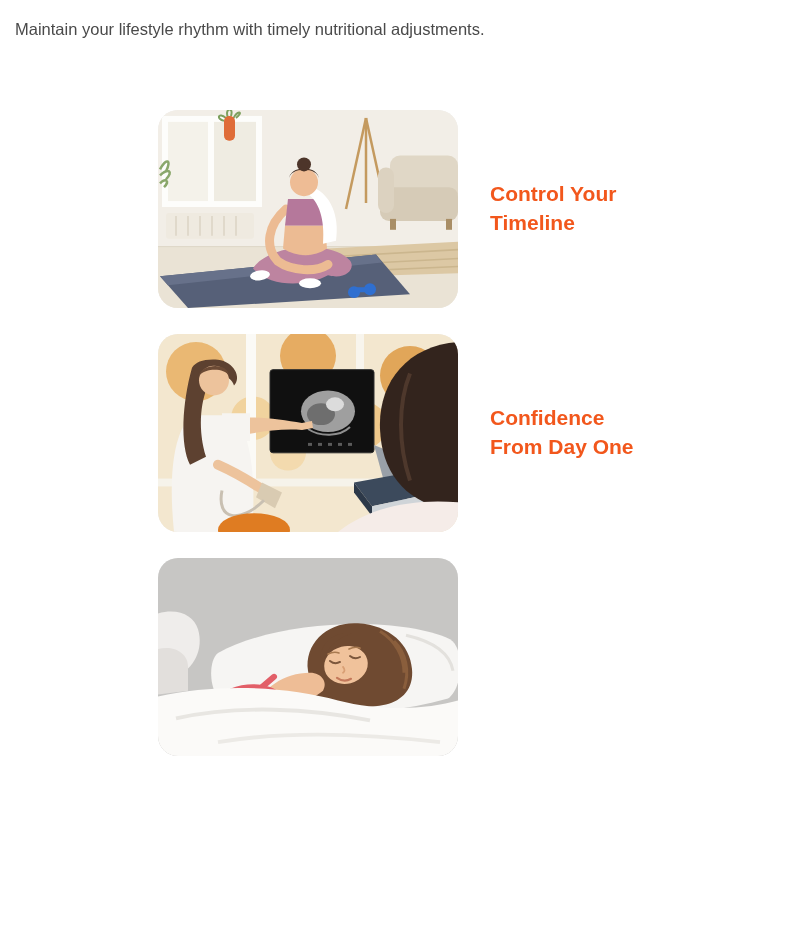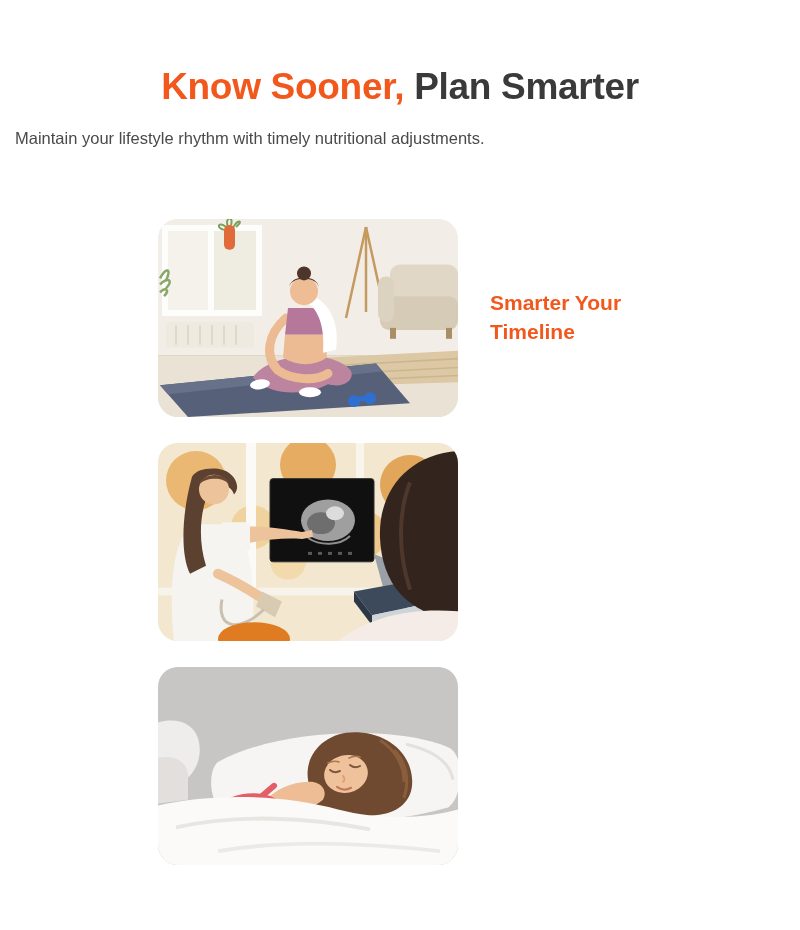--- a/index.html
+++ b/index.html
@@ -67,21 +67,20 @@
     font-weight: 700;
     color: #f2571c;
     white-space: pre-line;
   }
 </style>
 </head>
 <body>
 
 <main class="page">
 
-  <h1 class="page-title"><span class="accent">Know Sooner,</span><span> Plan Smarter</span></h1>
 
   <p class="page-subtitle">Maintain your lifestyle rhythm with timely nutritional adjustments.</p>
 
   <div class="cards">
 
     <div class="card">
       <div class="card-image" title="woman-sitting-on-yoga-mat-in-living-room">
         <svg viewBox="0 0 300 200" preserveAspectRatio="none">
           <rect width="300" height="200" fill="#f2eee7"></rect>
           <rect y="138" width="300" height="62" fill="#eae3d5"></rect>
@@ -144,21 +143,21 @@
           <path d="M149 84 C161 92 167 110 165 135 L178 132 C182 107 172 86 157 79 Z" fill="#ffffff"></path>
 
           <circle cx="146" cy="73" r="14" fill="#eebc95"></circle>
           <path d="M131 70 C131 57 161 57 161 70 C161 63 154 59 146 59 C138 59 131 63 131 70 Z" fill="#463024"></path>
           <circle cx="146" cy="55" r="7" fill="#4d352a"></circle>
 
           <ellipse cx="102" cy="167" rx="10" ry="5" fill="#ffffff" transform="rotate(-8 102 167)"></ellipse>
           <ellipse cx="152" cy="175" rx="11" ry="5" fill="#ffffff"></ellipse>
         </svg>
       </div>
-      <h3 class="card-title">Smarter Your
+      <h3 class="card-title">Control Your
 Timeline</h3>
     </div>
 
     <div class="card">
       <div class="card-image" title="sonographer-showing-ultrasound-scan-to-patient">
         <svg viewBox="0 0 300 200" preserveAspectRatio="none">
           <rect width="300" height="200" fill="#f3e7cf"></rect>
 
           <g opacity="0.85">
             <circle cx="38" cy="38" r="30" fill="#e8b063"></circle>
@@ -207,20 +206,22 @@
           <path d="M106 168 C82 192 58 188 64 158" stroke="#c9c0b2" stroke-width="3" fill="none"></path>
 
           <ellipse cx="96" cy="198" rx="36" ry="17" fill="#df7c22"></ellipse>
 
           <path d="M300 8 C248 12 220 50 222 96 C224 142 248 172 300 180 Z" fill="#33241d"></path>
           <path d="M252 40 C240 70 240 112 252 148" stroke="#4e382c" stroke-width="4" fill="none"></path>
 
           <path d="M180 200 C210 176 252 166 300 170 L300 200 Z" fill="#f5ece8"></path>
         </svg>
       </div>
+      <h3 class="card-title">Confidence
+From Day One</h3>
     </div>
 
     <div class="card">
       <div class="card-image" title="woman-sleeping-peacefully-in-white-bed">
         <svg viewBox="0 0 300 200" preserveAspectRatio="none">
           <rect width="300" height="200" fill="#c7c6c4"></rect>
 
           <path d="M0 56 C20 50 36 58 40 72 C46 92 36 112 18 120 L0 124 Z" fill="#efedeb"></path>
           <path d="M0 92 C16 88 30 96 30 110 L30 134 L0 138 Z" fill="#e2dfdc"></path>
 

